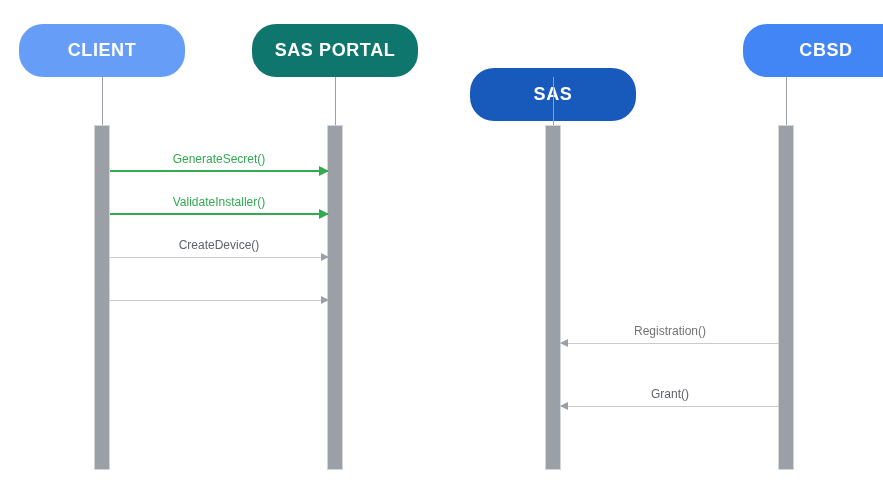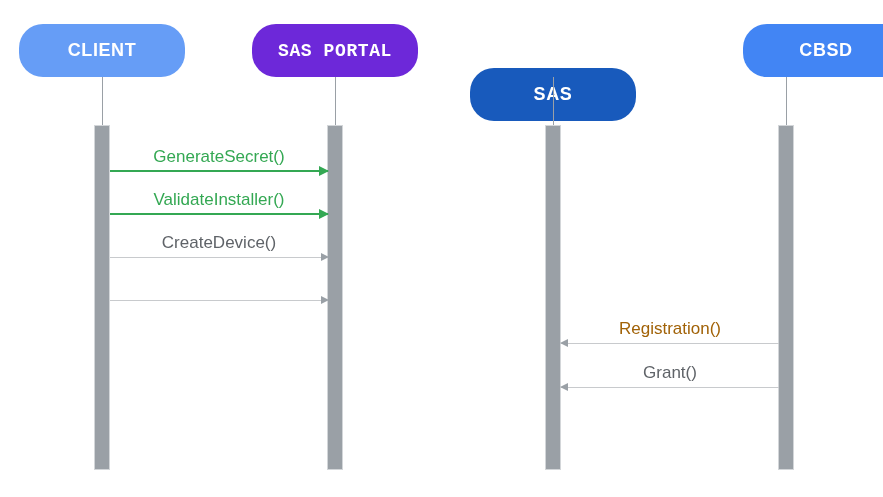--- a/index.html
+++ b/index.html
@@ -37,21 +37,21 @@
   }
   .bar-1 { left: 94px; }
   .bar-2 { left: 327px; }
   .bar-3 { left: 545px; }
   .bar-4 { left: 778px; }
 
   
   .message { position: absolute; height: 27px; }
   .msg-label {
     position: absolute; bottom: 7px; left: 0; width: 100%;
-    text-align: center; font-size: 17px; line-height: 1;
+    text-align: center; font-size: 12px; line-height: 1;
   }
   .msg-line {
     position: absolute; bottom: 0; left: 0; right: 0; height: 0;
     border-top-style: solid;
   }
   .green-msg .msg-line { border-top-width: 2px; }
   .gray-msg  .msg-line { border-top-width: 1.5px; }
   .head {
     position: absolute; width: 0; height: 0;
   }
@@ -67,29 +67,29 @@
   .head-left {
     left: -1px; bottom: -3px;
     border-top: 4px solid transparent; border-bottom: 4px solid transparent;
     border-right-width: 8px; border-right-style: solid;
   }
   .msg-1 { left: 110px; width: 218px; top: 145px; }
   .msg-2 { left: 110px; width: 218px; top: 188px; }
   .msg-3 { left: 110px; width: 218px; top: 231px; }
   .msg-4 { left: 110px; width: 218px; top: 274px; }
   .msg-5 { left: 561px; width: 218px; top: 317px; }
-  .msg-6 { left: 561px; width: 218px; top: 361px; }
+  .msg-6 { left: 561px; width: 218px; top: 380px; }
 </style>
 </head>
 <body>
 
 <div class="canvas">
 
   <div class="actor-box actor-1" style="background-color: rgb(102, 157, 246);">CLIENT</div>
-  <div class="actor-box actor-2" style="background-color: #6d28d9; font-family: Liberation Mono, monospace;">SAS PORTAL</div>
+  <div class="actor-box actor-2" style="background-color: #0f766e;">SAS PORTAL</div>
   <div class="actor-box actor-3" style="background-color: rgb(24, 90, 188);">SAS</div>
   <div class="actor-box actor-4" style="background-color: rgb(66, 133, 244);">CBSD</div>
 
   <div class="stem stem-1"></div>
   <div class="stem stem-2"></div>
   <div class="stem stem-3"></div>
   <div class="stem stem-4"></div>
 
   <div class="bar bar-1"></div>
   <div class="bar bar-2"></div>
@@ -113,21 +113,21 @@
     <div class="msg-line" style="border-top-color: rgb(200, 202, 205);"></div>
     <div class="head head-right" style="border-left-color: rgb(154, 160, 166);"></div>
   </div>
 
   <div class="message gray-msg msg-4">
     <div class="msg-line" style="border-top-color: rgb(200, 202, 205);"></div>
     <div class="head head-right" style="border-left-color: rgb(154, 160, 166);"></div>
   </div>
 
   <div class="message gray-msg msg-5">
-    <div class="msg-label" style="color: #a16207;">Registration()</div>
+    <div class="msg-label" style="color: #737373;">Registration()</div>
     <div class="msg-line" style="border-top-color: rgb(200, 202, 205);"></div>
     <div class="head head-left" style="border-right-color: rgb(154, 160, 166);"></div>
   </div>
 
   <div class="message gray-msg msg-6">
     <div class="msg-label" style="color: rgb(95, 99, 104);">Grant()</div>
     <div class="msg-line" style="border-top-color: rgb(200, 202, 205);"></div>
     <div class="head head-left" style="border-right-color: rgb(154, 160, 166);"></div>
   </div>
 

